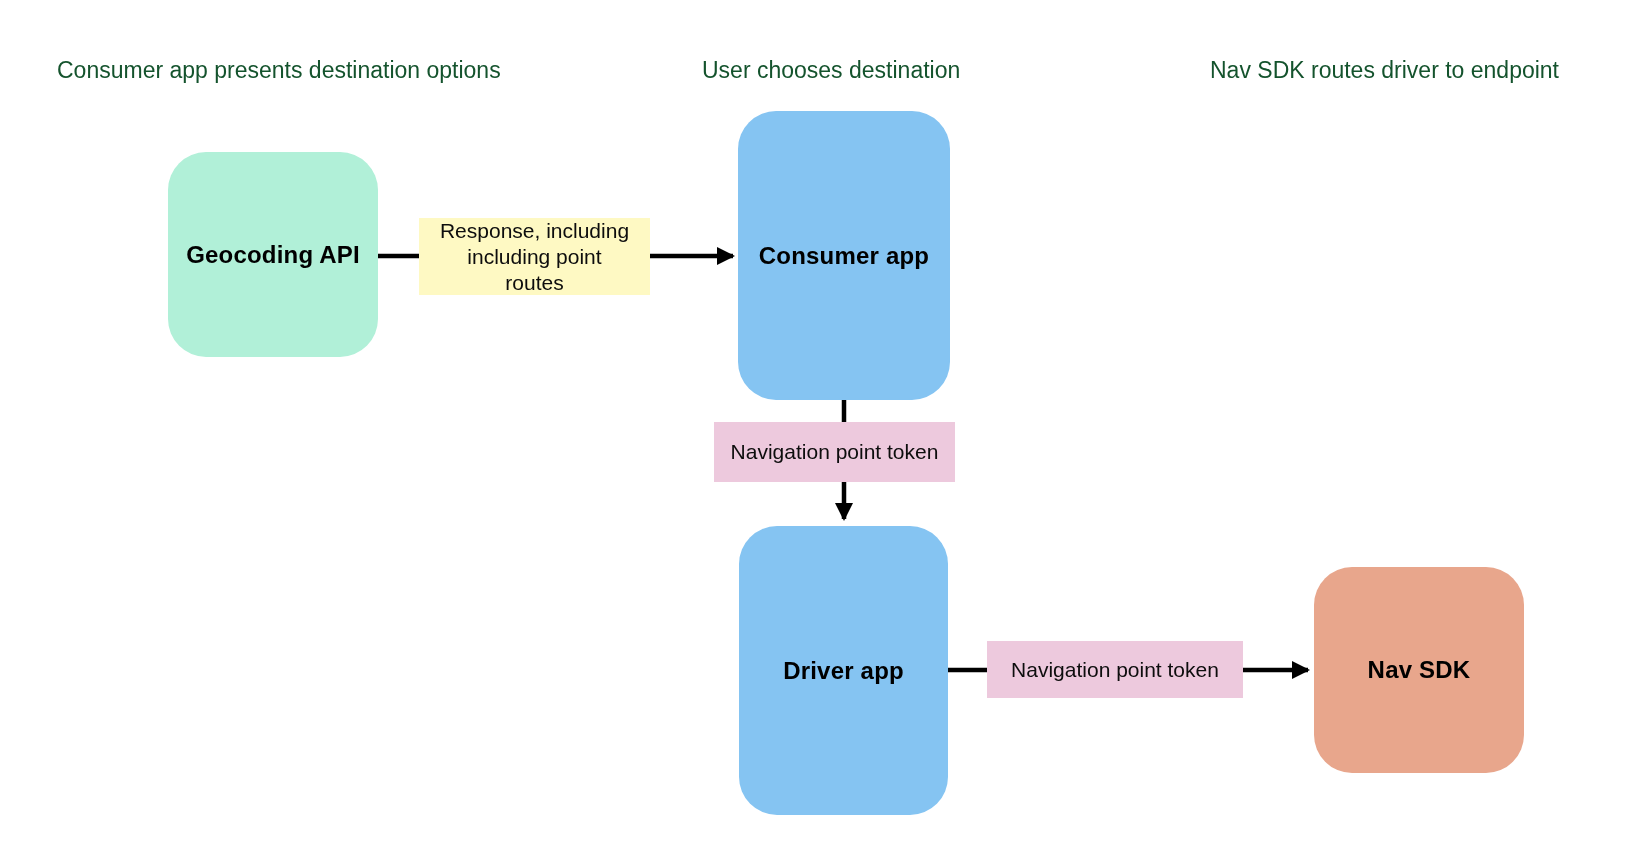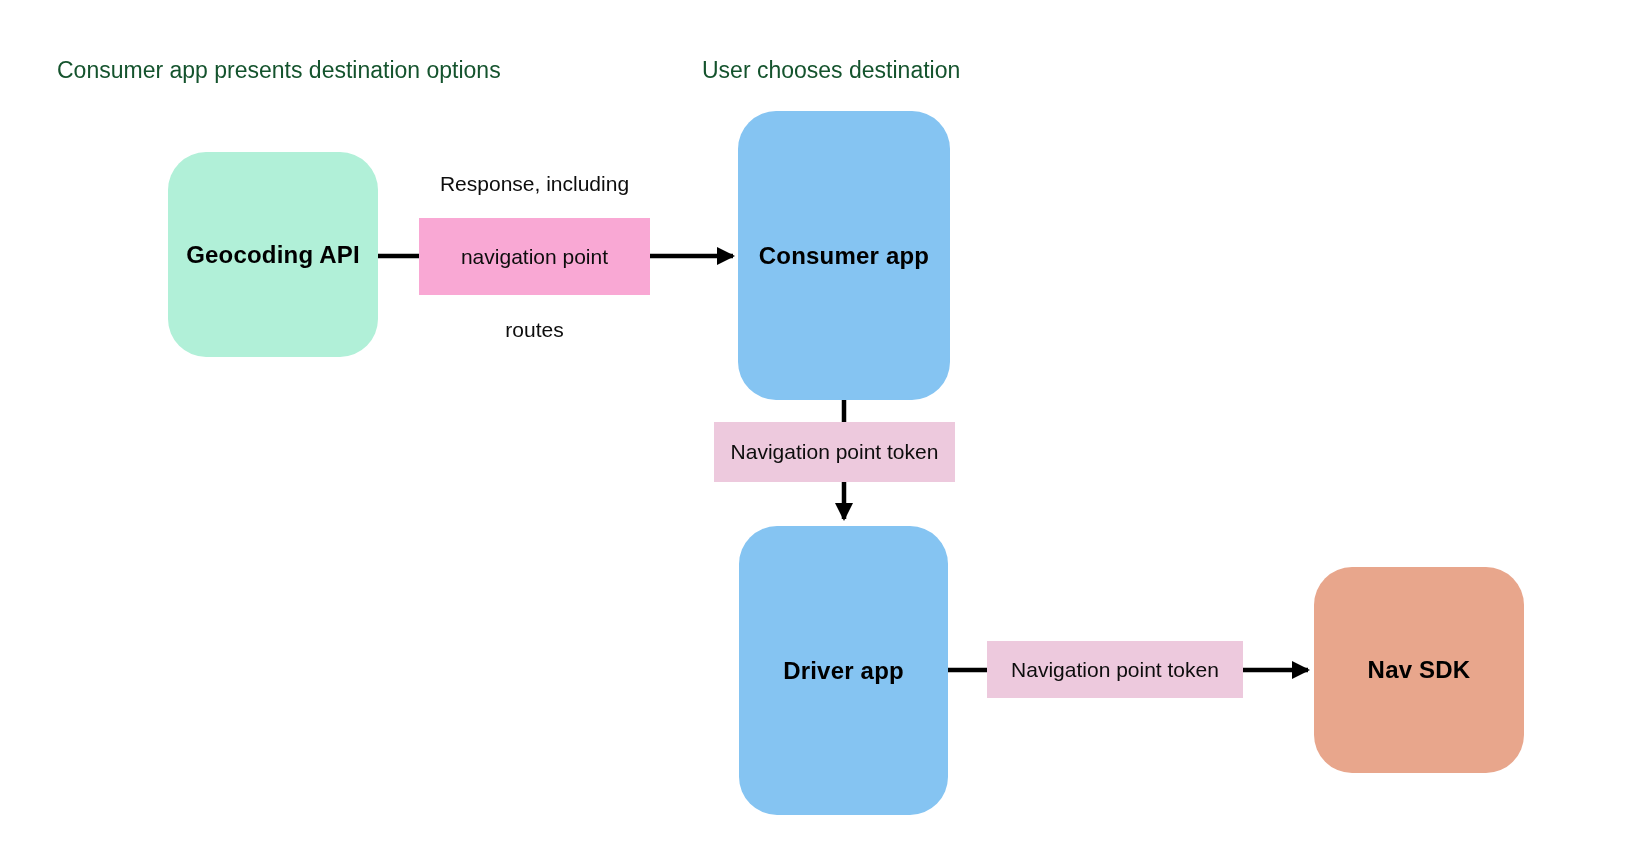--- a/index.html
+++ b/index.html
@@ -79,20 +79,21 @@
   .e2 { left: 714px; top: 422px; width: 241px; height: 60px; }
   .e3 { left: 987px; top: 641px; width: 256px; height: 57px; }
 </style>
 </head>
 <body>
 
 <div class="canvas">
 
   <div class="col-header h1">Consumer app presents destination options</div>
   <div class="col-header h2">User chooses destination</div>
+  <div class="col-header h3">Nav SDK routes driver to endpoint</div>
 
   <svg class="arrows" width="1646" height="868" viewBox="0 0 1646 868" aria-hidden="true">
     <defs>
       <marker id="ah" markerUnits="userSpaceOnUse" markerWidth="20" markerHeight="20" refX="16" refY="9" orient="auto">
         <path d="M0,0 L18,9 L0,18 Z"></path>
       </marker>
     </defs>
     <line x1="378" y1="256" x2="733" y2="256" marker-end="url(#ah)"></line>
     <line x1="844" y1="400" x2="844" y2="519" marker-end="url(#ah)"></line>
     <line x1="948" y1="670" x2="1308" y2="670" marker-end="url(#ah)"></line>
@@ -107,23 +108,23 @@
   </div>
 
   <div class="node node-consumer" style="background-color: rgb(133, 196, 242);">
     <span class="node-label">Consumer app</span>
   </div>
 
   <div class="node node-navsdk" style="background-color: rgb(232, 166, 140);">
     <span class="node-label">Nav SDK</span>
   </div>
 
-  <div class="edge-label e1" style="background-color: #f9a8d4; gap: 47px;">
+  <div class="edge-label e1" style="background-color: #fef9c3;">
     <span>Response, including</span>
-    <span>navigation point</span>
+    <span>including point</span>
     <span>routes</span>
   </div>
 
   <div class="edge-label e2" style="background-color: rgb(237, 201, 221);">
     <span>Navigation point token</span>
   </div>
 
   <div class="edge-label e3" style="background-color: rgb(237, 201, 221);">
     <span>Navigation point token</span>
   </div>

